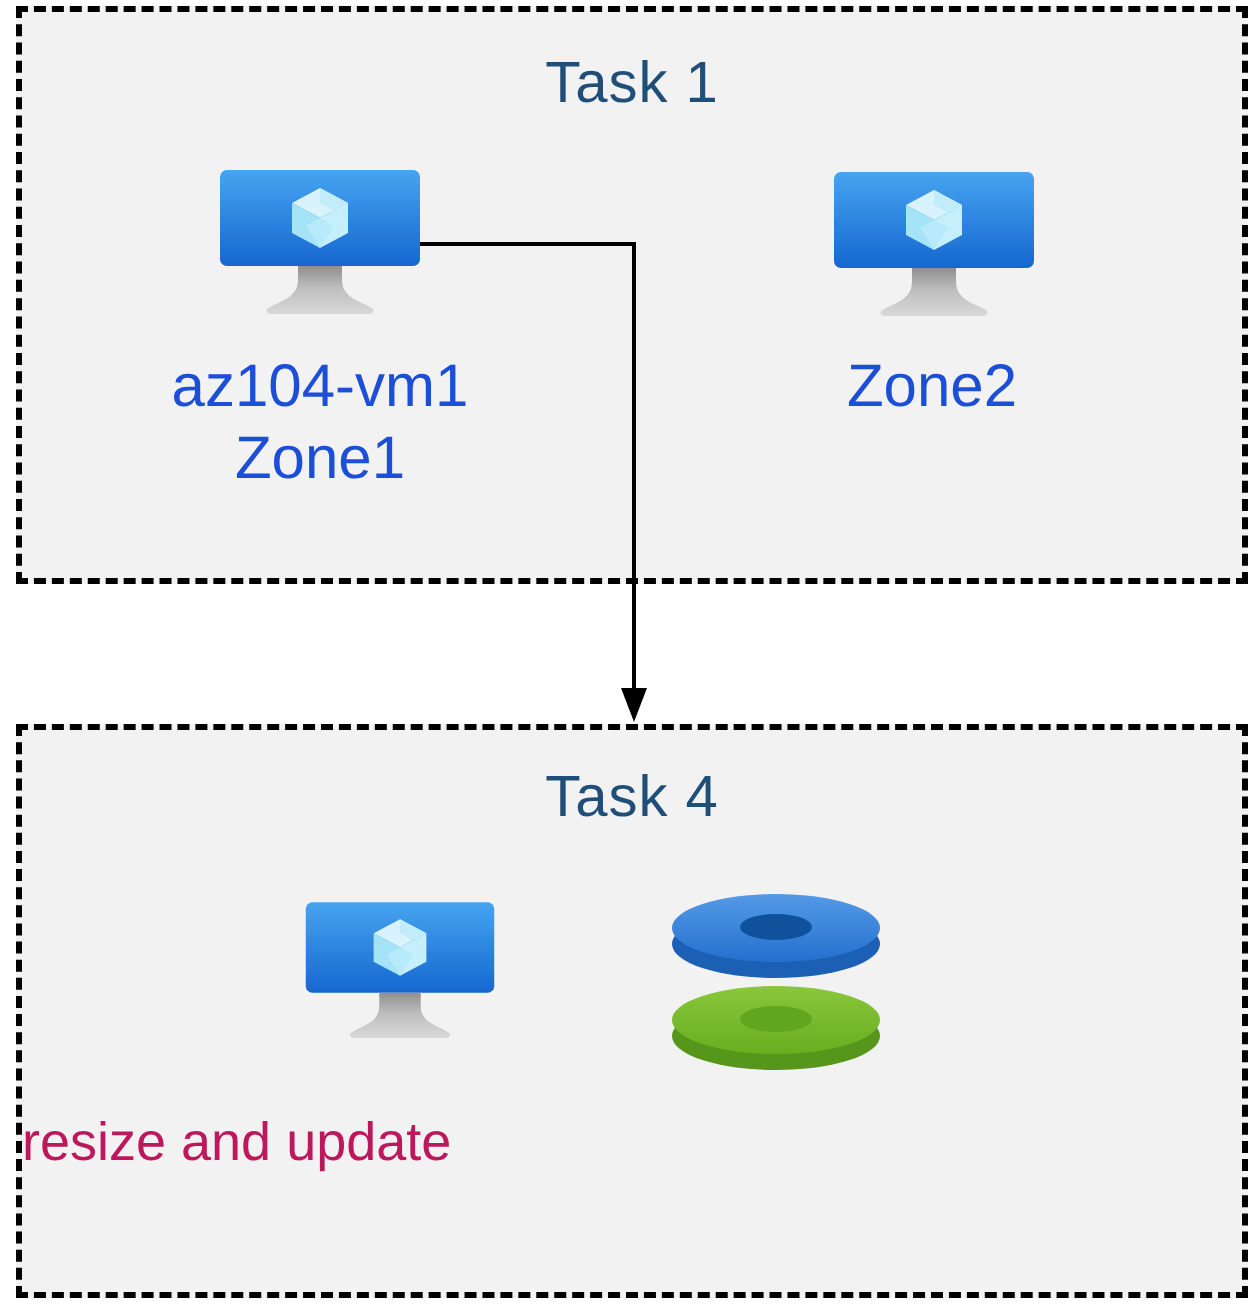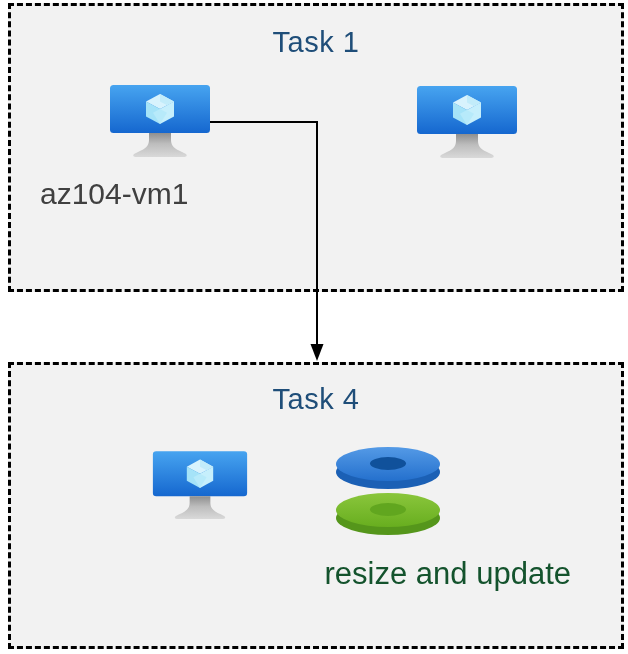--- a/index.html
+++ b/index.html
@@ -28,42 +28,42 @@
     font-size: 29px;
     color: #1f4e79;
     letter-spacing: 0.5px;
   }
   #task1-box .box-title { top: 20px; text-align: center; }
   #task2-box .box-title { top: 18px; }
 
   .vm-label {
     position: absolute;
     width: 240px;
-    text-align: left;
+    text-align: center;
     font-size: 30px;
     line-height: 36px;
-    color: #404040;
+    color: #1d4ed8;
   }
   #vm1-label { left: 29px;  top: 170px; }
   #vm2-label { left: 335px; top: 170px; }
 
   .vm-svg  { position: absolute; width: 104px; height: 78px; }
   #vm1-icon { left: 97px;  top: 77px; }
   #vm2-icon { left: 404px; top: 78px; }
   #task2-vm-icon { left: 140px; top: 84px; width: 98px; height: 74px; }
 
   .disks-svg { position: absolute; left: 312px; top: 71px; width: 130px; height: 100px; }
 
   .caption {
     position: absolute;
     left: 0; top: 191px;
     width: 560px;
-    text-align: right;
-    font-size: 31px;
-    color: #14532d;
+    text-align: left;
+    font-size: 27px;
+    color: #be185d;
   }
 
   #arrow-overlay {
     position: absolute;
     left: 0; top: 0;
     width: 628px; height: 654px;
     z-index: 5;
     pointer-events: none;
   }
   .defs-holder { position: absolute; width: 0; height: 0; }
@@ -117,22 +117,24 @@
 
   <svg class="vm-svg" id="vm1-icon">
       <use href="#vm-icon"></use>
     </svg>
   <svg class="vm-svg" id="vm2-icon">
       <use href="#vm-icon"></use>
     </svg>
 
   <div class="vm-label" id="vm1-label">
     <div>az104-vm1</div>
+    <div>Zone1</div>
   </div>
   <div class="vm-label" id="vm2-label">
+    <div>Zone2</div>
   </div>
 </div>
 
 <div class="task-box" id="task2-box">
   <div class="box-title">Task 4</div>
 
   <svg class="vm-svg" id="task2-vm-icon">
       <use href="#vm-icon"></use>
     </svg>
   <svg class="disks-svg">

